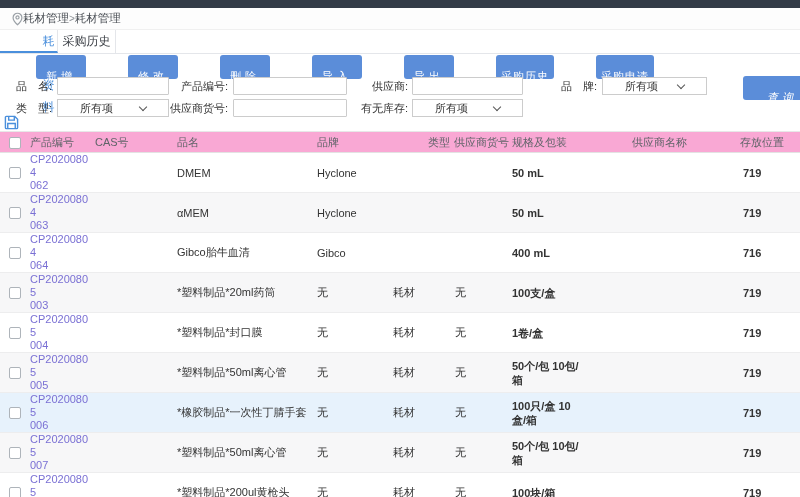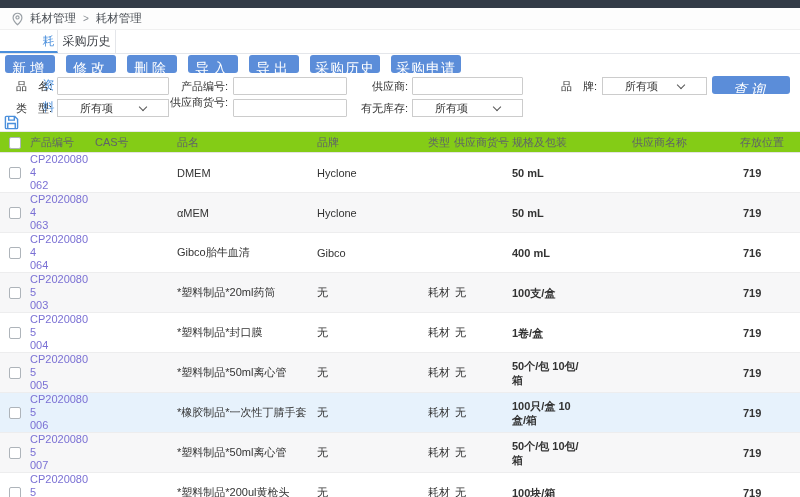--- a/index.html
+++ b/index.html
@@ -3,63 +3,63 @@
 <meta charset="utf-8">
 <style>
   * { margin:0; padding:0; box-sizing:border-box; }
   html,body { width:800px; height:497px; overflow:hidden; background:#fff;
     font-family:"Liberation Sans","DejaVu Sans",sans-serif; }
   .screen { position:relative; width:800px; height:497px; overflow:hidden; background:#fff; }
 
   .topbar { position:absolute; top:0; left:0; width:800px; height:8px; background:var(--topbar,#333b47); }
 
   .breadcrumb { position:absolute; top:8px; left:0; width:800px; height:22px; display:flex;
-    align-items:center; padding-left:12px; gap:7px; font-size:11.5px; color:#4a4f55;
+    align-items:center; padding-left:12px; font-size:11.5px; color:#4a4f55;
     background:#fdfdfd; border-bottom:1px solid #f0f0f0; }
   .breadcrumb .sep { color:#8a8f94; font-size:10px; }
 
   .tabs { position:absolute; top:30px; left:0; width:800px; height:24px; display:flex;
     border-bottom:1px solid #e4e6ea; background:#fff; }
   .tab { width:58px; text-align:center; line-height:22px; font-size:12px; color:#3b3f45;
     border-right:1px solid #e4e6ea; cursor:pointer; background:#fff; }
   .tab.active { color:var(--tab-active,#4a8fdc); border-bottom:2px solid var(--tab-active,#4a8fdc);padding-left:40px; }
 
   .toolbar { position:absolute; top:55px; left:5px; display:flex; gap:11px; }
-  .btn { height:18px; min-width:50px; padding:4px 5px; background:var(--accent,#5b8dd9); color:#fff;
-    font-size:14px; border:none; border-radius:3px; line-height:18px; text-align:center;
-    cursor:pointer; letter-spacing:1px; }
+  .btn { height:18px; min-width:50px; padding:12px 5px; background:var(--accent,#5b8dd9); color:#fff;
+    font-size:11px; border:none; border-radius:3px; line-height:18px; text-align:center;
+    cursor:pointer; letter-spacing:1px;margin-left:31px; }
 
   .filters { position:absolute; top:76px; left:0; width:800px; height:40px; font-size:11px; color:#333; }
   .f-label { position:absolute; text-align:right; line-height:18px; white-space:nowrap; }
   .f-input { position:absolute; height:18px; border:1px solid #ccc; background:#fff;
     border-radius:1px; font-size:11px; padding:0 3px; outline:none; }
   .f-select { position:absolute; height:18px; border:1px solid #ccc; background:#fff; font-size:11px;
     display:flex; align-items:center; justify-content:space-between; padding:0 22px; cursor:pointer; }
   .caret { width:6px; height:6px; border-right:1.4px solid #555; border-bottom:1.4px solid #555;
     transform:rotate(45deg); margin-top:-3px; }
   .search-btn { position:absolute; left:712px; top:0; width:78px; height:18px; letter-spacing:4px;font-style:italic; }
 
   .saverow { position:absolute; top:115px; left:4px; width:20px; height:16px; cursor:pointer; }
 
   .table-wrap { position:absolute; top:131px; left:0; width:800px; }
   table { width:800px; border-collapse:collapse; table-layout:fixed; font-size:11px; color:#333; }
   thead th { height:21px; font-weight:400; color:#5f6368; text-align:left; padding:0 0 0 2px;
-    border-top:1px solid #e8e8e8; border-bottom:1px solid #e3e3e3; background:#84cc16; white-space:nowrap; overflow:hidden; }
+    border-top:1px solid #e8e8e8; border-bottom:1px solid #e3e3e3; background:#f9a8d4; white-space:nowrap; overflow:hidden; }
   th.type-th { text-align:right; padding:0; }
   th.supno-th { padding-left:4px; }
   th.loc-th { padding-left:2px; }
   tbody td { height:31px; padding:0 0 0 2px; border-bottom:1px solid #ededee; vertical-align:middle;
     overflow:hidden; }
   tbody tr:nth-child(even) { background:var(--row-alt,#f7f7f8); }
   tbody tr.selected, tbody tr.selected:nth-child(even) { background:var(--selected-row,#e7f2fc); }
   .link { color:var(--link,#7a70d4); white-space:pre-line; line-height:13px; word-break:break-all;
     cursor:pointer; display:inline-block; }
   .cb { display:inline-block; width:12px; height:12px; border:1px solid #aeb4ba; border-radius:2px;
     background:#fff; margin-left:7px; vertical-align:middle; cursor:pointer; }
-  td.type-cell { padding-left:3px;text-align:right; }
+  td.type-cell { padding-left:3px; }
   td.supno-cell { padding-left:5px; }
   td.loc-cell { padding-left:5px;font-weight:bold; }
   .spec-inner { max-width:68px; line-height:14px;font-weight:bold; }
 </style>
 </head>
 <body>
 
 <div class="screen">
 
   <div class="topbar"></div>
@@ -104,21 +104,21 @@
       <span>所有项</span>
       <span class="caret"></span>
     </div>
     <button class="btn search-btn" style="letter-spacing: 4px;">查询</button>
 
     <span class="f-label" style="left:0;top:23px;width:52px;">类　型:</span>
     <div class="f-select" style="left:57px;top:23px;width:112px;">
       <span>所有项</span>
       <span class="caret"></span>
     </div>
-    <span class="f-label" style="left:158px;top:17px;width:70px;">供应商货号:</span>
+    <span class="f-label" style="left:158px;top:23px;width:70px;">供应商货号:</span>
     <input class="f-input" style="left: 233px; top: 23px; width: 114px;" value="">
     <span class="f-label" style="left:340px;top:23px;width:68px;">有无库存:</span>
     <div class="f-select" style="left:412px;top:23px;width:111px;">
       <span>所有项</span>
       <span class="caret"></span>
     </div>
   </div>
 
   <div class="saverow">
     <svg width="15" height="15" viewBox="0 0 16 16" fill="none" stroke="#4a8fdc" stroke-width="1.5">

